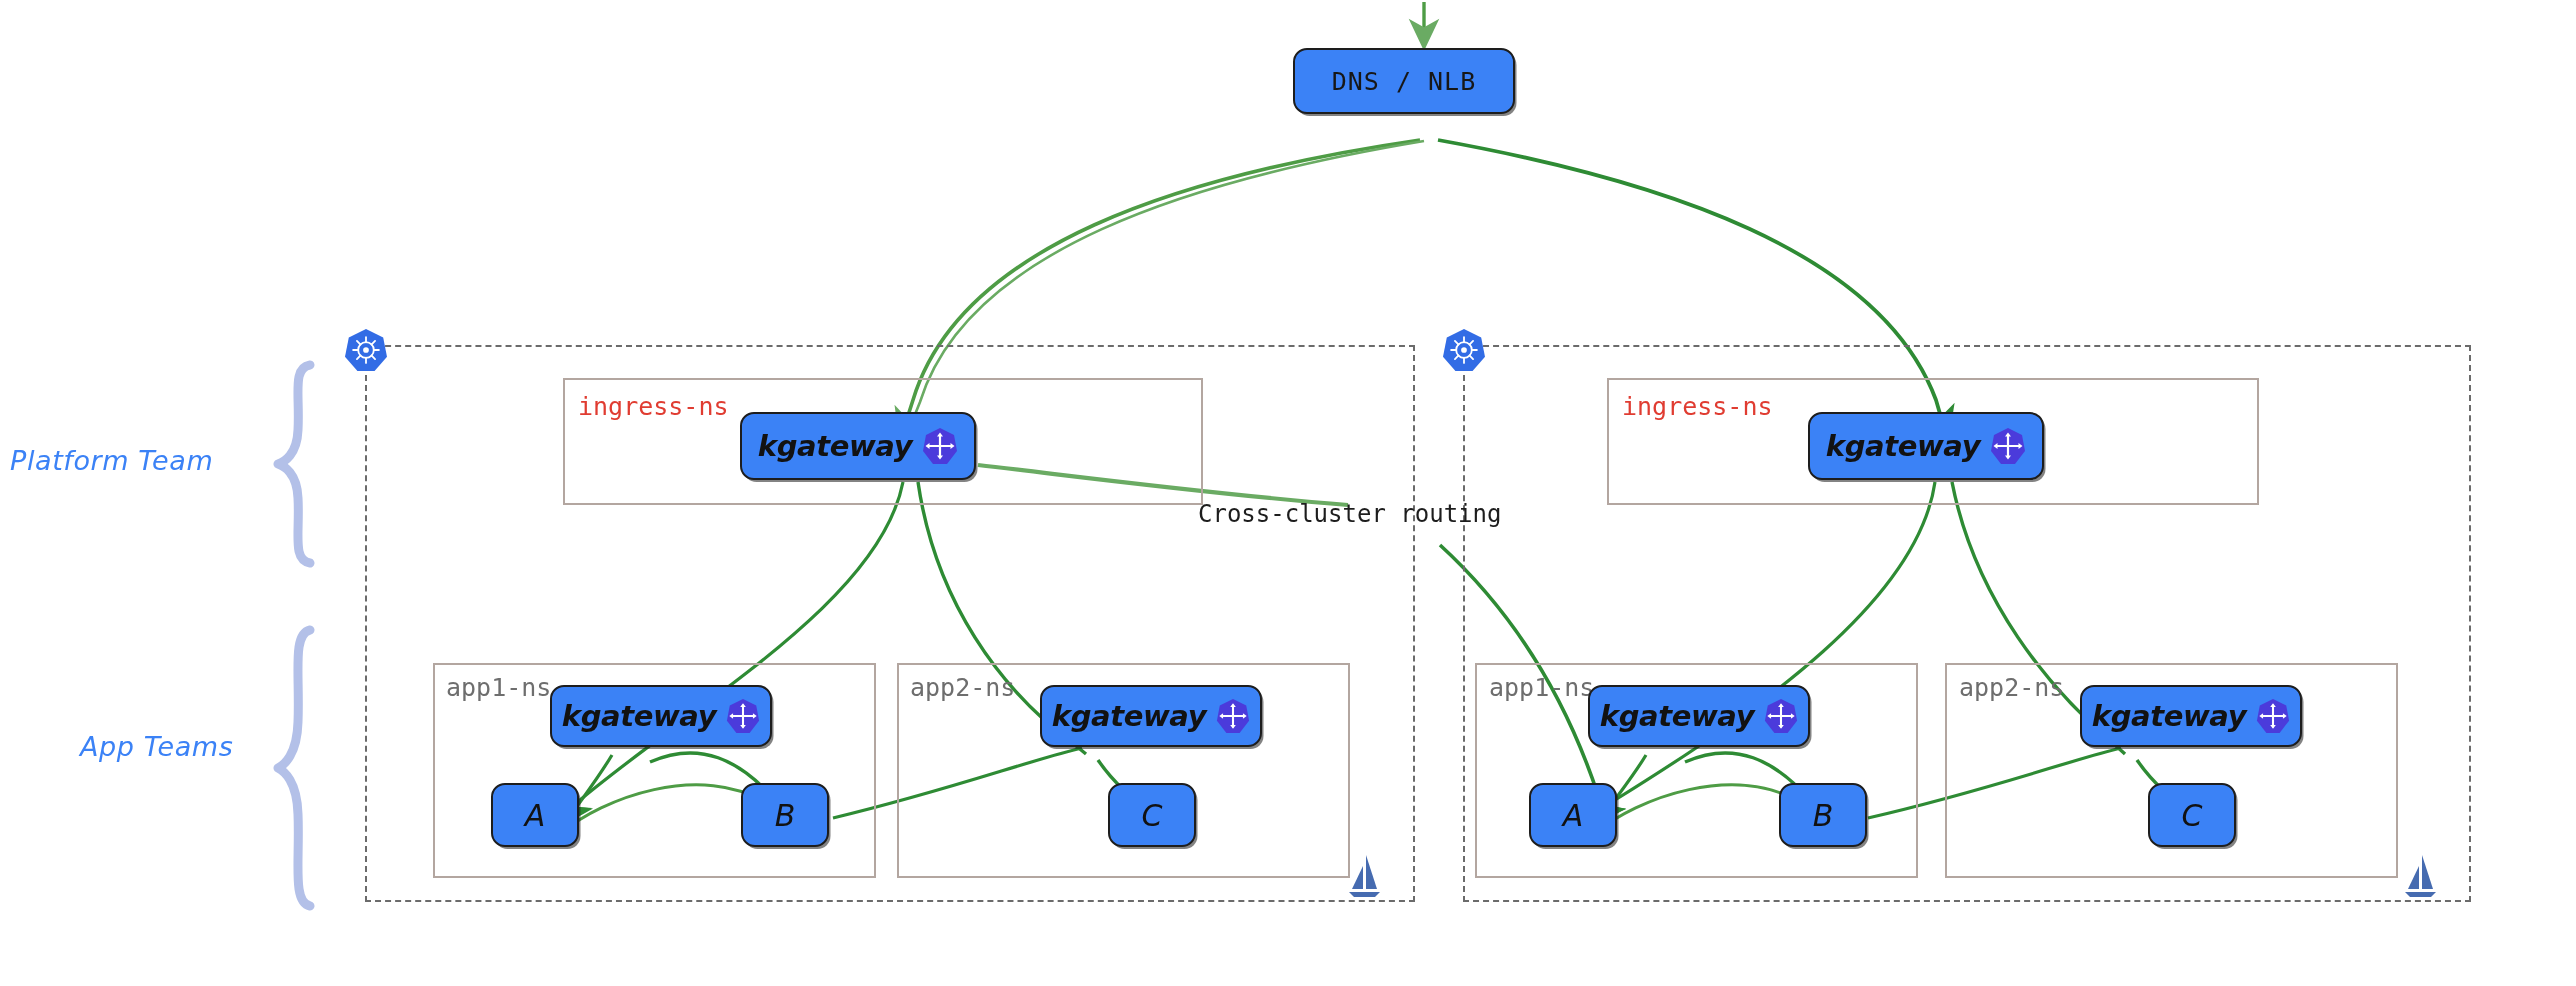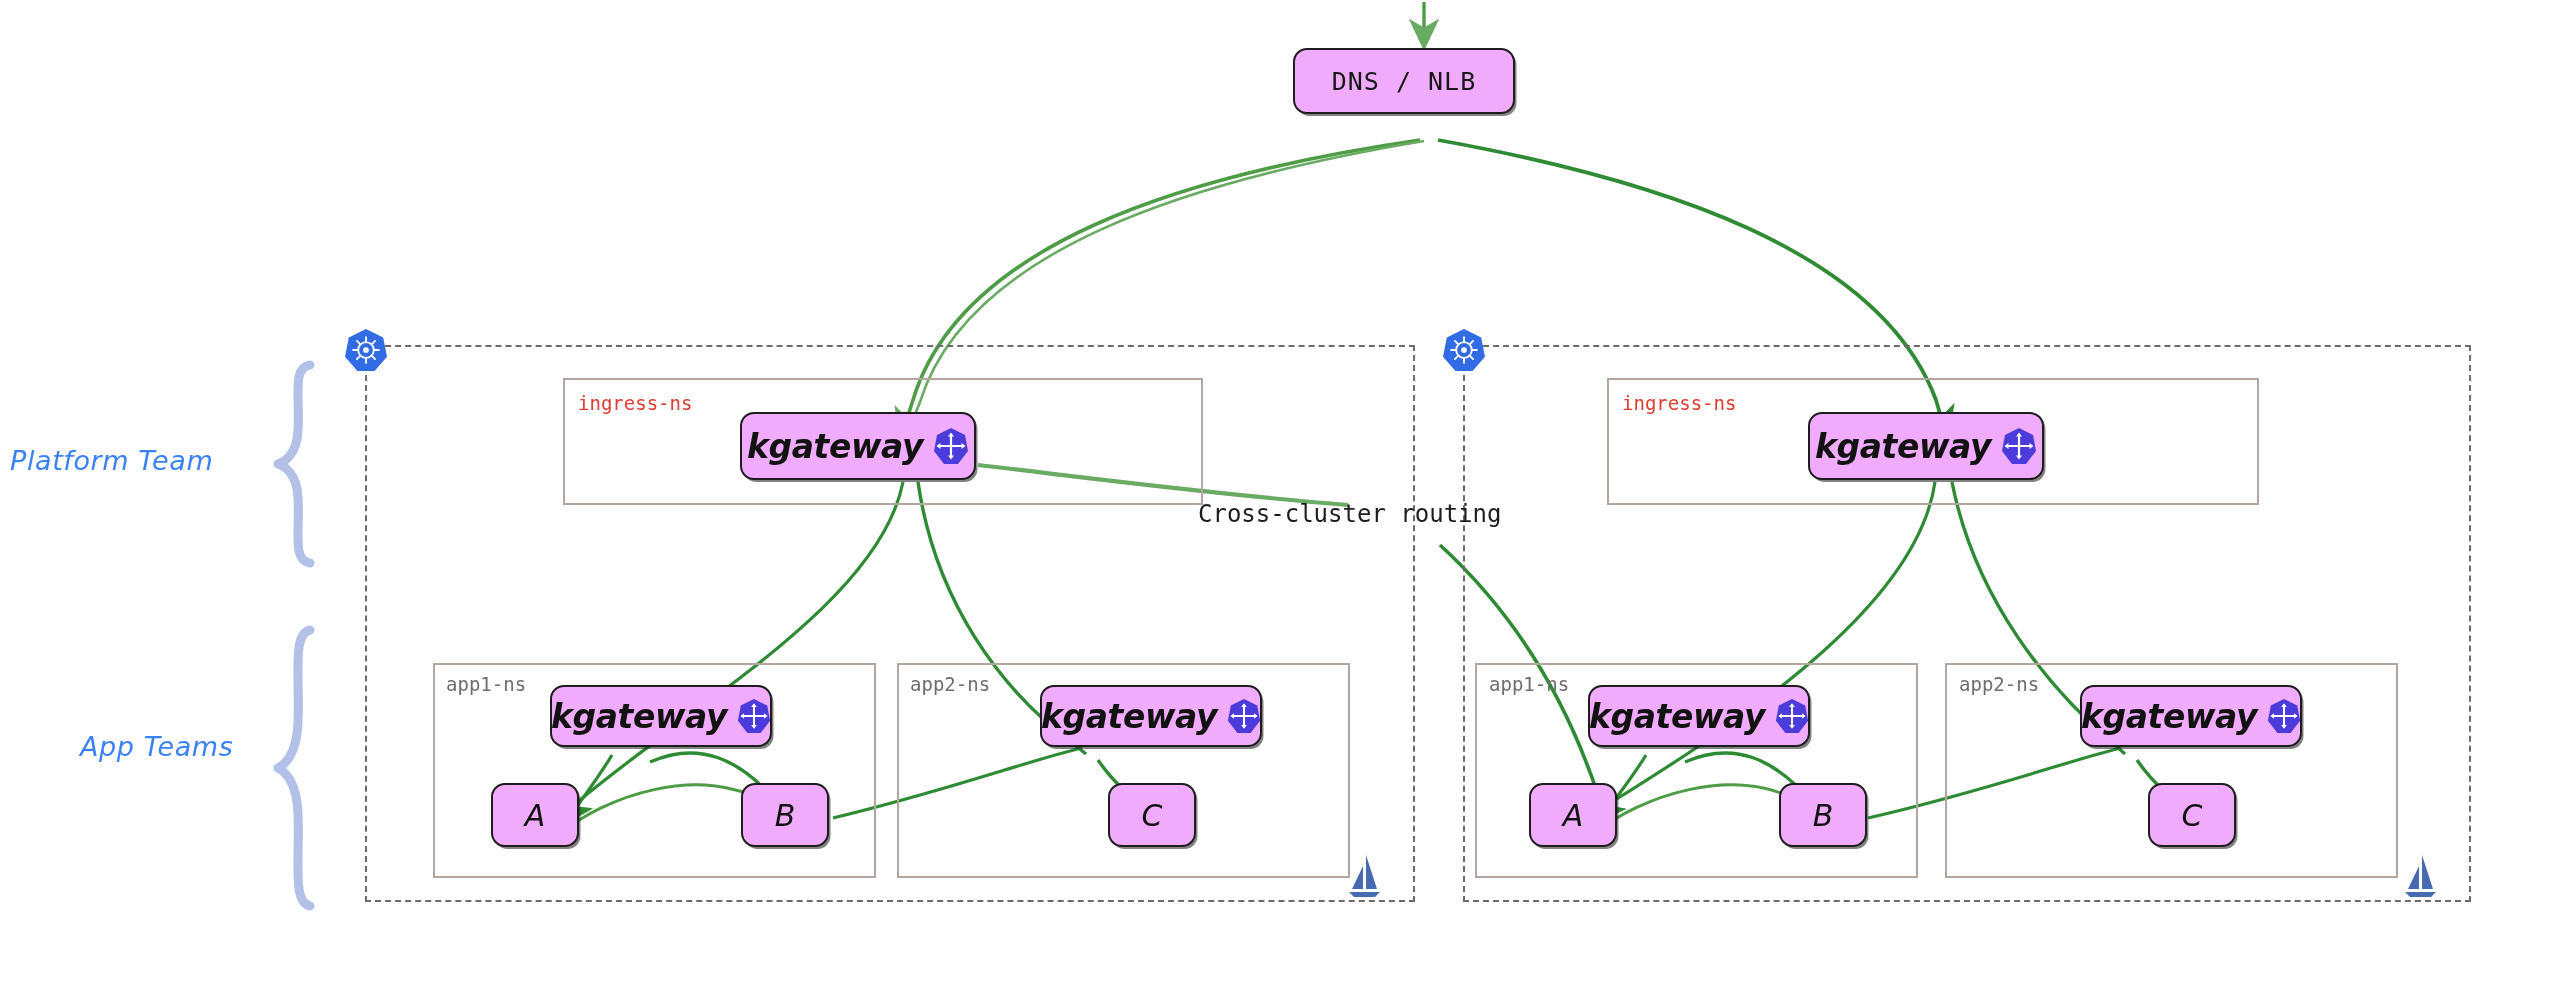--- a/index.html
+++ b/index.html
@@ -21,51 +21,51 @@
     position: absolute;
     left: 0; top: 0;
     width: 2576px; height: 986px;
     overflow: visible;
   }
   
   .abs { position: absolute; }
   .node-box {
     position: absolute;
     box-sizing: border-box;
-    background: #f0abfc;
+    background: #3b82f6;
     border: 2.6px solid #1d1d1d;
     border-radius: 14px;
     display: flex;
     align-items: center;
     justify-content: center;
     gap: 10px;
     box-shadow: 2.5px 3px 0 -1px rgba(30,30,30,0.55);
   }
   .node-label {
     font-family: "DejaVu Sans", sans-serif;
     font-style: italic;
     color: #121212;
     white-space: nowrap;
   }
-  .kgw-label { font-size: 33px; font-weight: 600; letter-spacing: -0.4px; }
+  .kgw-label { font-size: 29px; font-weight: 600; letter-spacing: -0.4px; }
   .svc-label { font-size: 30px; font-weight: 500; }
   .dns-label {
     font-family: "DejaVu Sans Mono", monospace;
     font-size: 25px; color: #171717; letter-spacing: 1px;
   }
   .ns-box {
     position: absolute;
     box-sizing: border-box;
     background: transparent;
     border: 2px solid #b3a6a0;
   }
   .ns-label {
     position: absolute;
     font-family: "DejaVu Sans Mono", monospace;
-    font-size: 19px;
+    font-size: 25px;
     white-space: nowrap;
   }
   .ns-label.red { color: #e03c31; }
   .ns-label.grey { color: #6e6e6e; }
   .cluster-box {
     position: absolute;
     box-sizing: border-box;
     border: 2.4px dashed #6b6b6b;
     background: transparent;
   }

